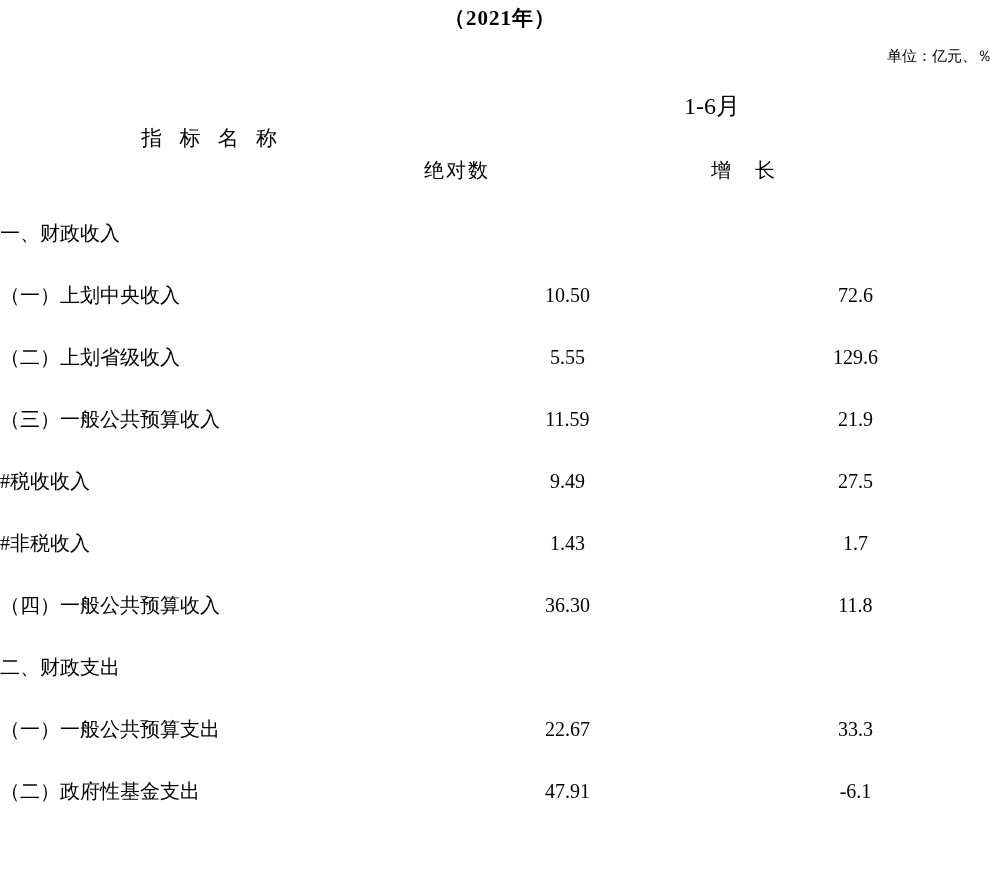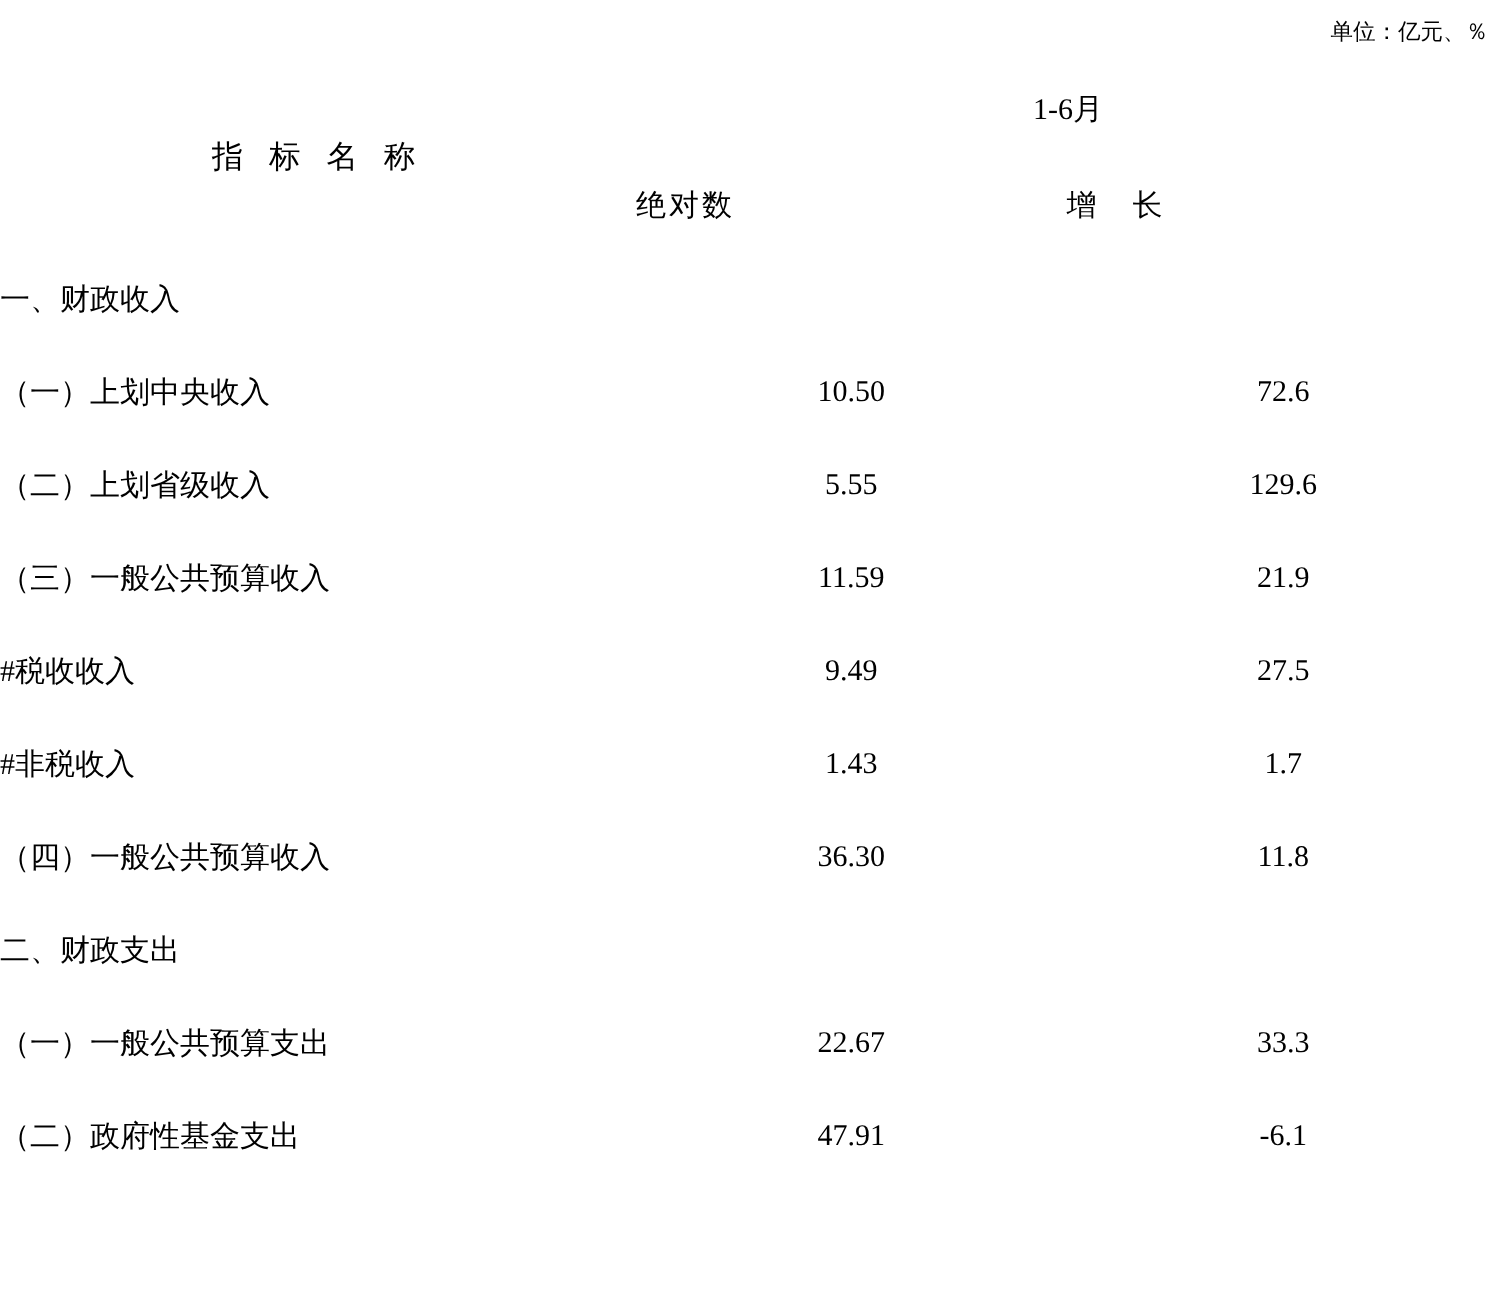--- a/index.html
+++ b/index.html
@@ -60,21 +60,21 @@
   .br { border-right: 1px solid #000; }
   .hdr-name {
     font-size: 21px;
     letter-spacing: 6px;
     font-weight: normal;
     height: 128px;
     vertical-align: middle;
   }
   .hdr-period {
     text-align: center;
-    font-size: 20px;
+    font-size: 24px;
     height: 62px;
     vertical-align: middle;
     font-weight: normal;
   }
   .hdr-sub {
     text-align: left;
     font-size: 20px;
     height: 62px;
     vertical-align: middle;
     font-weight: normal;
@@ -101,20 +101,21 @@
   .num-grw { padding-right: 20px; }
   .col-name { width: 424px; }
   .col-abs  { width: 287px; }
   .col-grw  { width: 289px; }
 </style>
 </head>
 <body>
 
 <div class="page">
 
+  <div class="doc-subtitle">（2021年）</div>
   <div class="unit-line">单位：亿元、％</div>
 
   <table class="fin">
     <colgroup>
       <col class="col-name">
       <col class="col-abs">
       <col class="col-grw">
     </colgroup>
     <thead>
       <tr>

